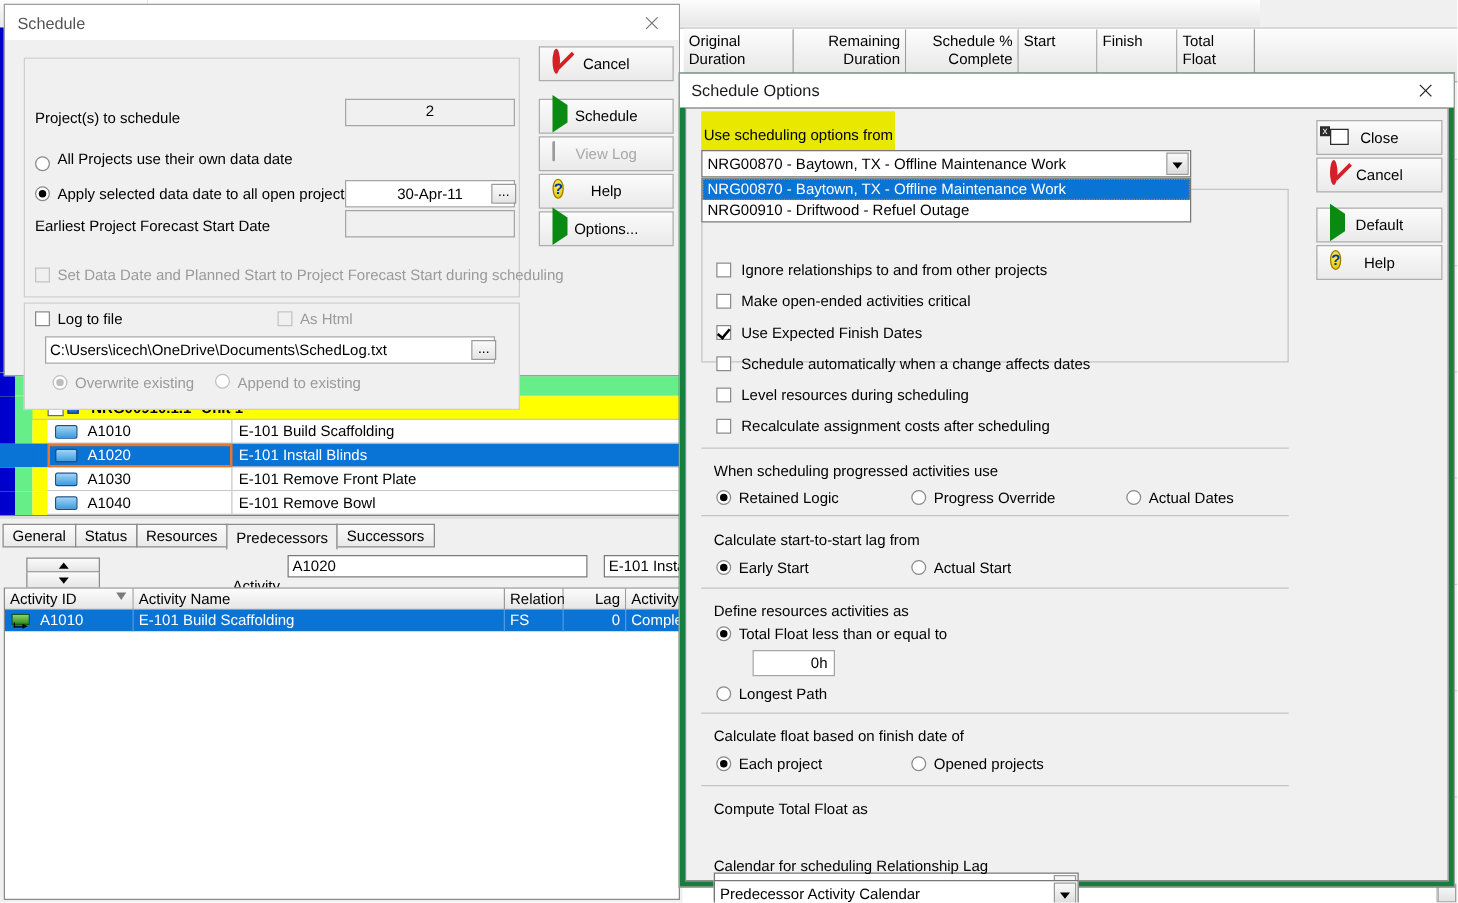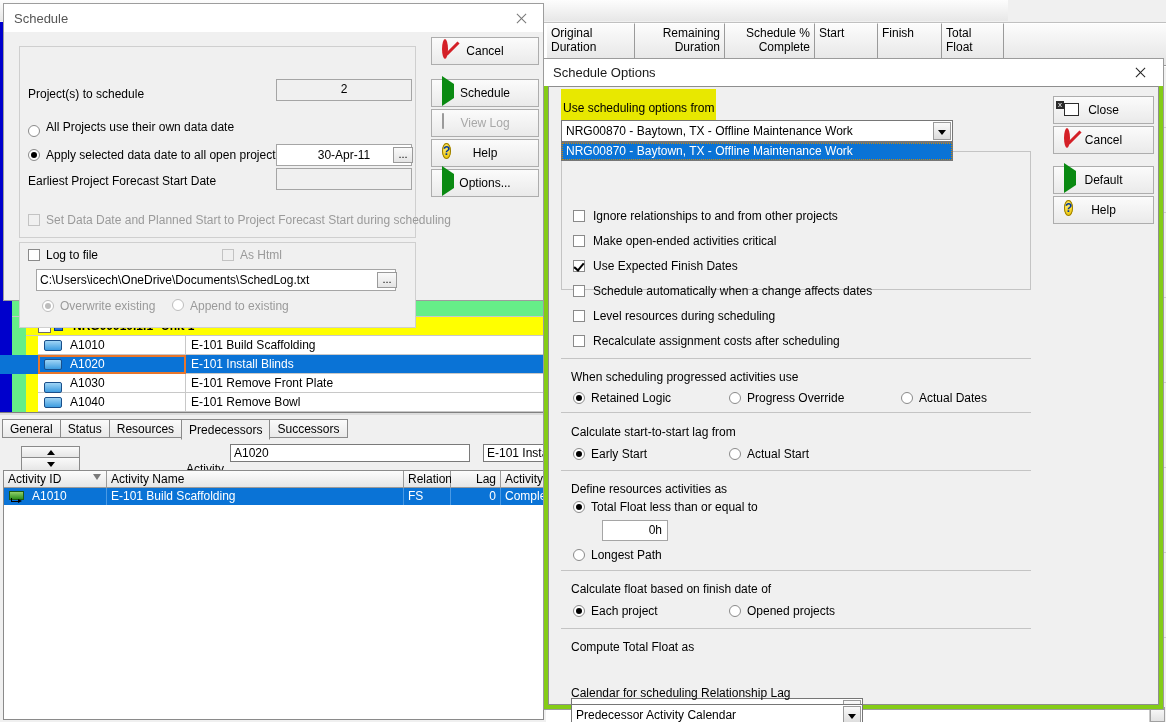--- a/index.html
+++ b/index.html
@@ -126,21 +126,21 @@
   .ic-deny:after{content:"";position:absolute;left:-1px;top:5px;width:17px;height:3px;background:#d42027;transform:rotate(-45deg);}
   .ic-play{width:0;height:0;border-top:8px solid transparent;border-bottom:8px solid transparent;border-left:12px solid #0a8a12;}
   .ic-log{width:16px;height:14px;background:#b8b8b8;border:1px solid #9a9a9a;border-radius:2px;}
   .ic-help{width:17px;height:17px;border-radius:50%;background:radial-gradient(circle at 35% 30%,#ffe96b,#ebc300);
      border:1px solid #9a7d00;color:#00379b;font-weight:bold;font-size:12px;line-height:15px;text-align:center;}
   .ic-close{width:17px;height:15px;position:relative;}
   .ic-close .f{position:absolute;left:0;top:2px;width:13px;height:11px;border:1.5px solid #2b2b2b;background:#fff;}
   .ic-close .b{position:absolute;right:0;top:0;width:8px;height:8px;background:#2b2b2b;color:#fff;font-size:8px;line-height:8px;text-align:center;}
 
   
-  #optDlg{position:absolute;left:543px;top:58px;width:619px;height:650px;background:#84cc16;
+  #optDlg{position:absolute;left:543px;top:58px;width:619px;height:650px;background:#15803d;
      border:1px solid #9b9b9b;}
   #optDlg .titlebar{position:absolute;left:0;top:0;width:100%;height:27px;background:#ffffff;}
   #optDlg .title{position:absolute;left:9px;top:6px;font-size:13px;color:#1a1a1a;}
   #optDlg .xbtn{position:absolute;right:10px;top:5px;width:26px;height:18px;cursor:pointer;}
   #optDlg .xbtn:before,#optDlg .xbtn:after{content:"";position:absolute;left:7px;top:8px;width:13px;height:1px;background:#222;}
   #optDlg .xbtn:before{transform:rotate(45deg);}
   #optDlg .xbtn:after{transform:rotate(-45deg);}
   #optDlg .body{position:absolute;left:4px;top:27px;width:611px;height:619px;background:#f0f0f0;border:1px solid #8e8e8e;box-sizing:border-box;}
 
   .hl{background:#e8e800;padding:12px 2px;}
@@ -255,21 +255,21 @@
       </div>
       <div class="actnamecell">
         <span>E-101 Install Blinds</span>
       </div>
     </div>
 
     <div class="grow g-act" style="top:76px;">
       <div style="width:12px;height:19px;background:#0000cc;flex:0 0 auto;"></div>
       <div style="width:14px;height:19px;background:#66ee88;flex:0 0 auto;"></div>
       <div style="width:12px;height:19px;background:#ffff00;flex:0 0 auto;"></div>
-      <div class="actidcell" style="display:flex;align-items:flex-end;gap:8px;">
+      <div class="actidcell" style="display:flex;align-items:center;gap:8px;">
         <span class="acticon"></span>
         <span>A1030</span>
       </div>
       <div class="actnamecell">
         <span>E-101 Remove Front Plate</span>
       </div>
     </div>
 
     <div class="grow g-act" style="top:95px;">
       <div style="width:12px;height:19px;background:#0000cc;flex:0 0 auto;"></div>
@@ -429,20 +429,21 @@
       <span class="hl">Use scheduling options from</span>
     </div>
 
     <div class="combo" style="left:12px;top:33px;width:392px;height:22px;">
       <span>NRG00870 - Baytown, TX - Offline Maintenance Work</span>
       <span class="arw"></span>
     </div>
 
     <div class="ddlist" style="left:12px;top:55px;width:392px;">
       <div class="ddopt sel">NRG00870 - Baytown, TX - Offline Maintenance Work</div>
+      <div class="ddopt">NRG00910 - Driftwood - Refuel Outage</div>
     </div>
 
     <div class="sect" style="top:64px;height:139px;"></div>
 
     <div class="cbx" style="left:24px;top:123px;"></div>
     <div class="lbl" style="left:44px;top:122px;">Ignore relationships to and from other projects</div>
 
     <div class="cbx" style="left:24px;top:148px;"></div>
     <div class="lbl" style="left:44px;top:147px;">Make open-ended activities critical</div>
 

